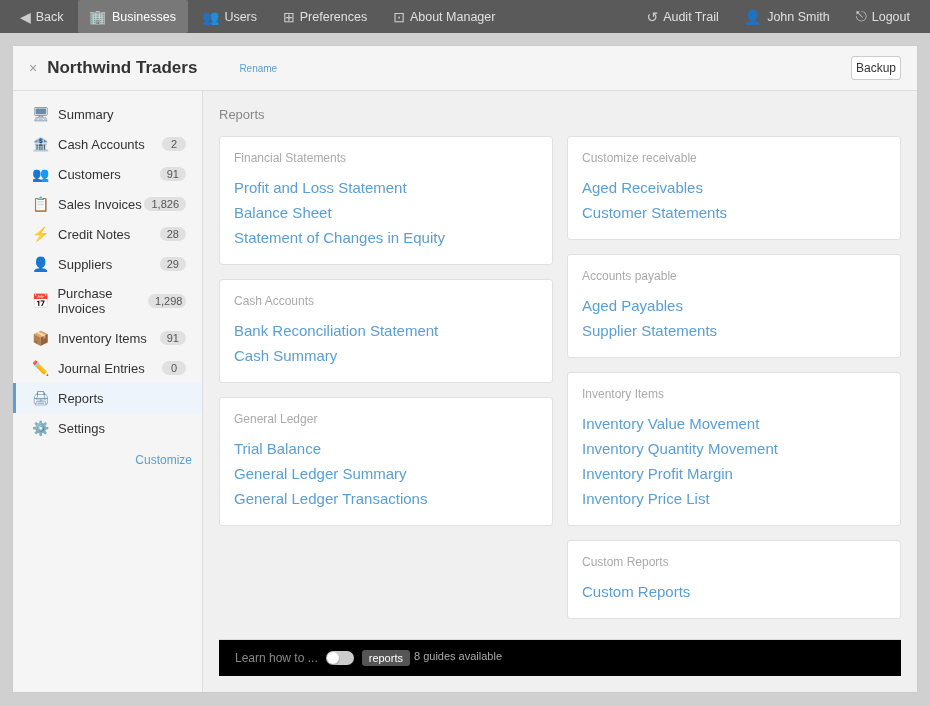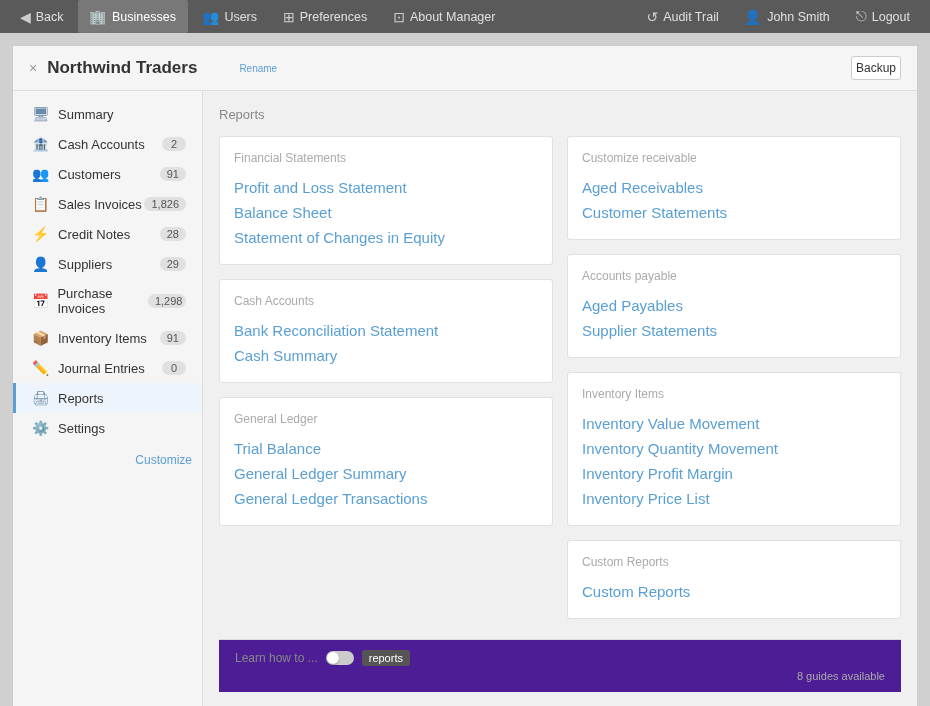--- a/index.html
+++ b/index.html
@@ -97,22 +97,22 @@
     .report-card-title {
       color: #aaa; font-size: 12px; margin-bottom: 10px; font-weight: 500;
     }
     .report-link {
       display: block; color: #5a9fd4; font-size: 15px; padding: 4px 0; cursor: pointer;
       text-decoration: none;
     }
 
     
     .panel-footer {
-      border-top: 1px solid #ddd; background: #4c1d95; padding: 10px 16px;
-      display: flex; flex-direction: column; gap: 4px;
+      border-top: 1px solid #ddd; background: #000000; padding: 10px 16px;
+      display: flex; flex-direction: row; gap: 4px;
     }
     .footer-row { display: flex; align-items: center; gap: 8px; }
     .footer-text { font-size: 12px; color: #888; }
     .toggle-switch {
       width: 28px; height: 14px; background: #ccc; border-radius: 7px; position: relative; cursor: pointer;
       display: inline-block;
     }
     .toggle-knob {
       width: 12px; height: 12px; background: #fff; border-radius: 50%;
       position: absolute; top: 1px; left: 1px;

